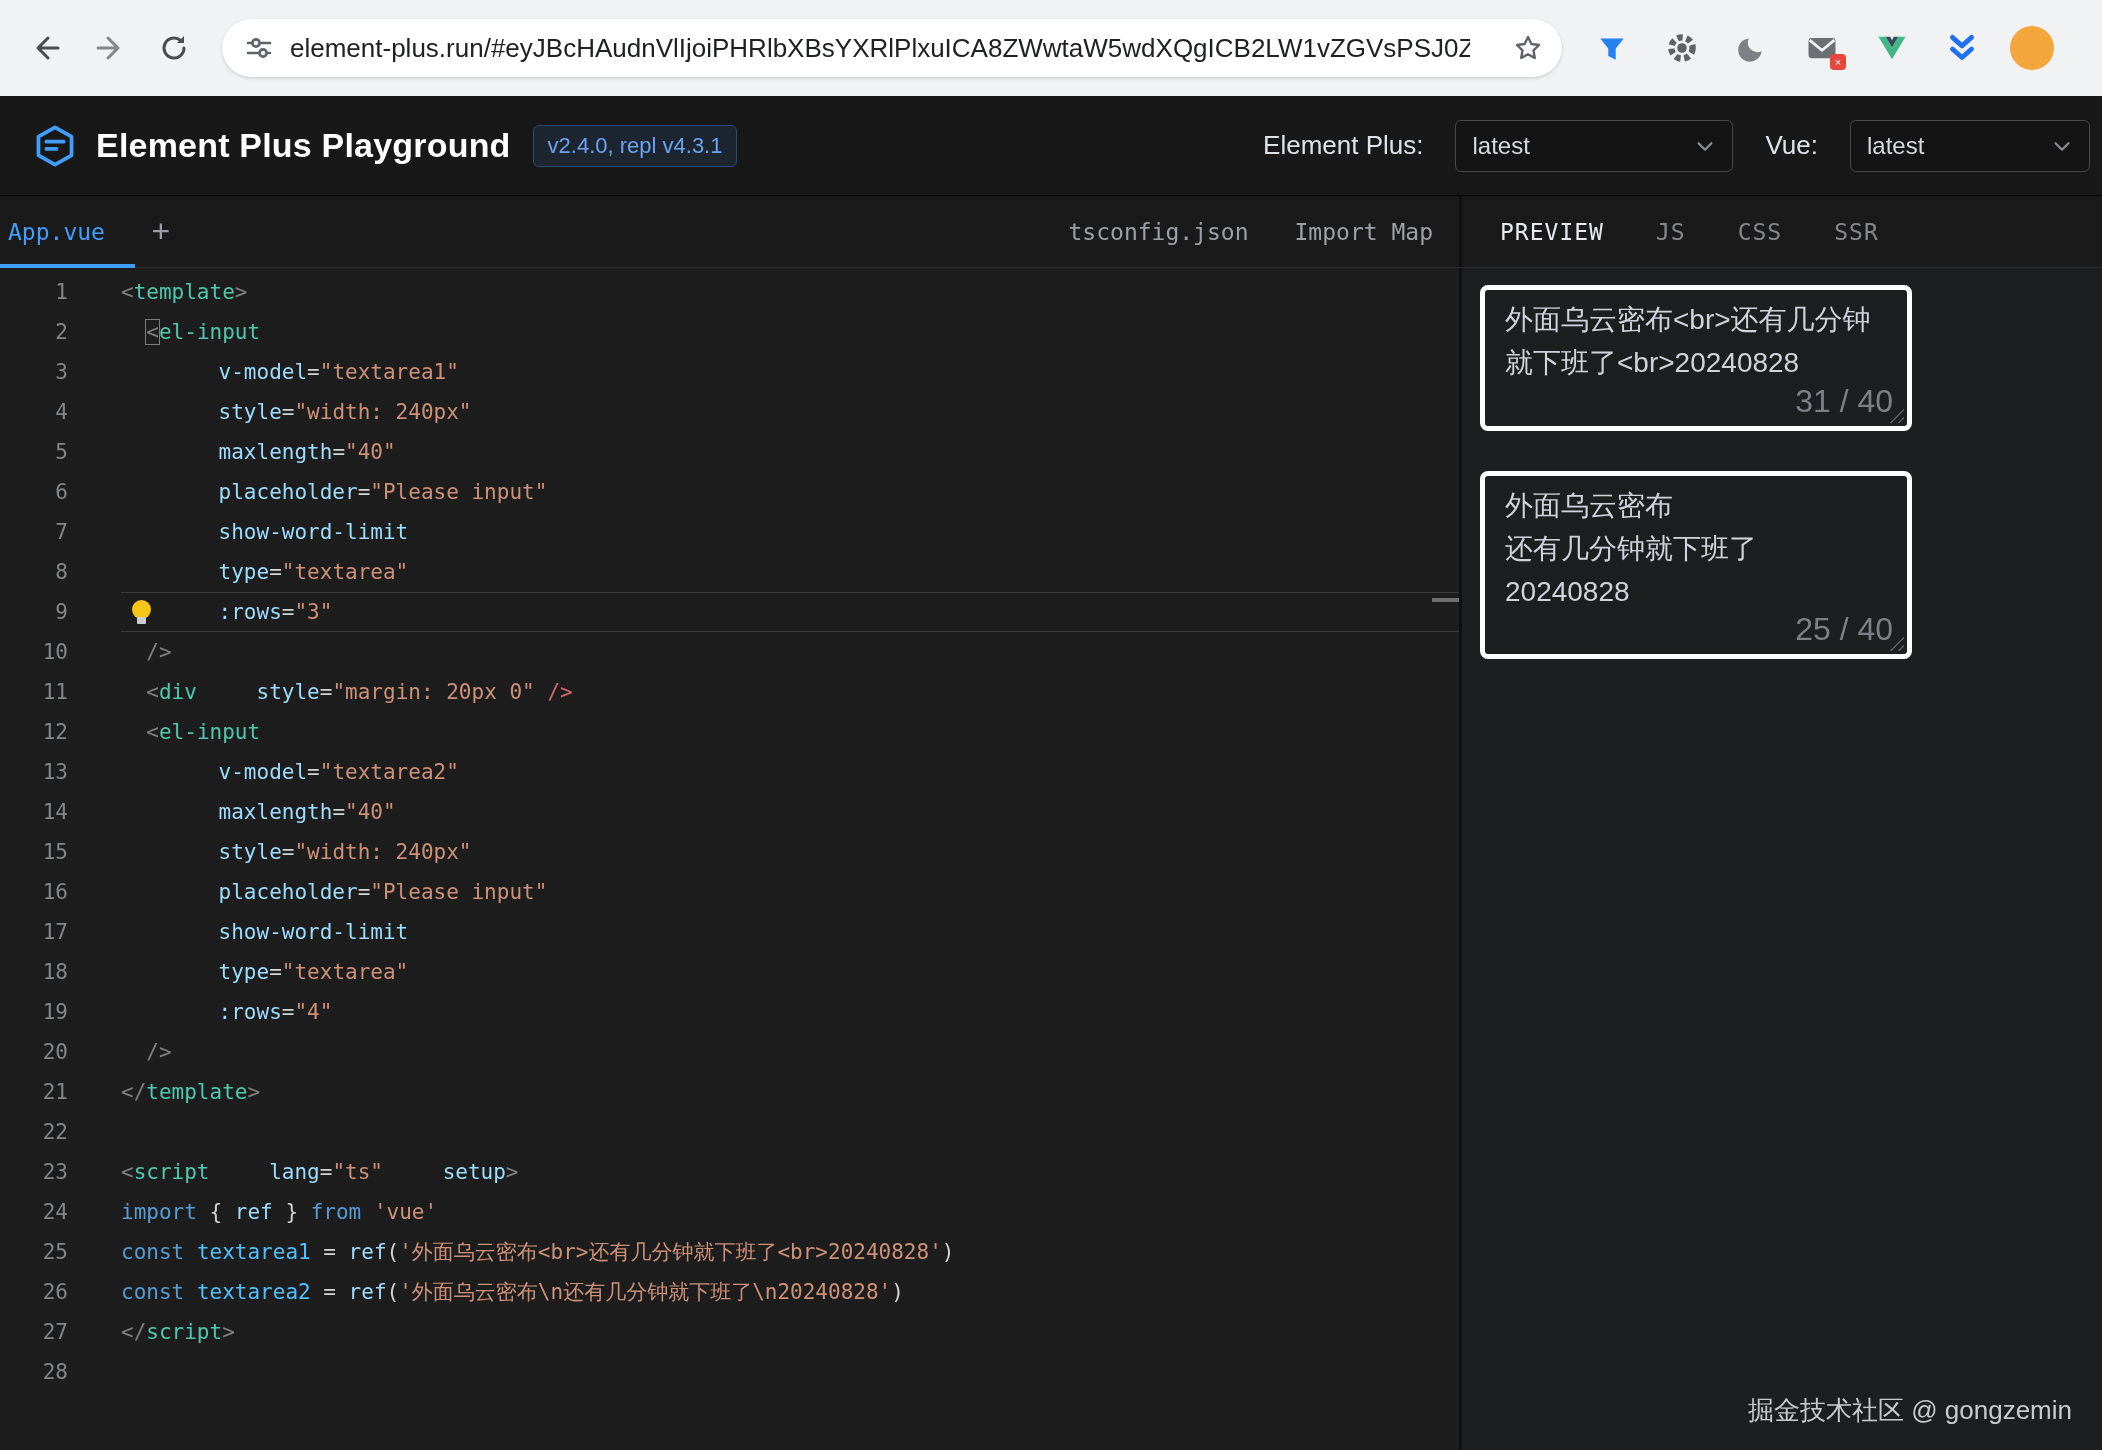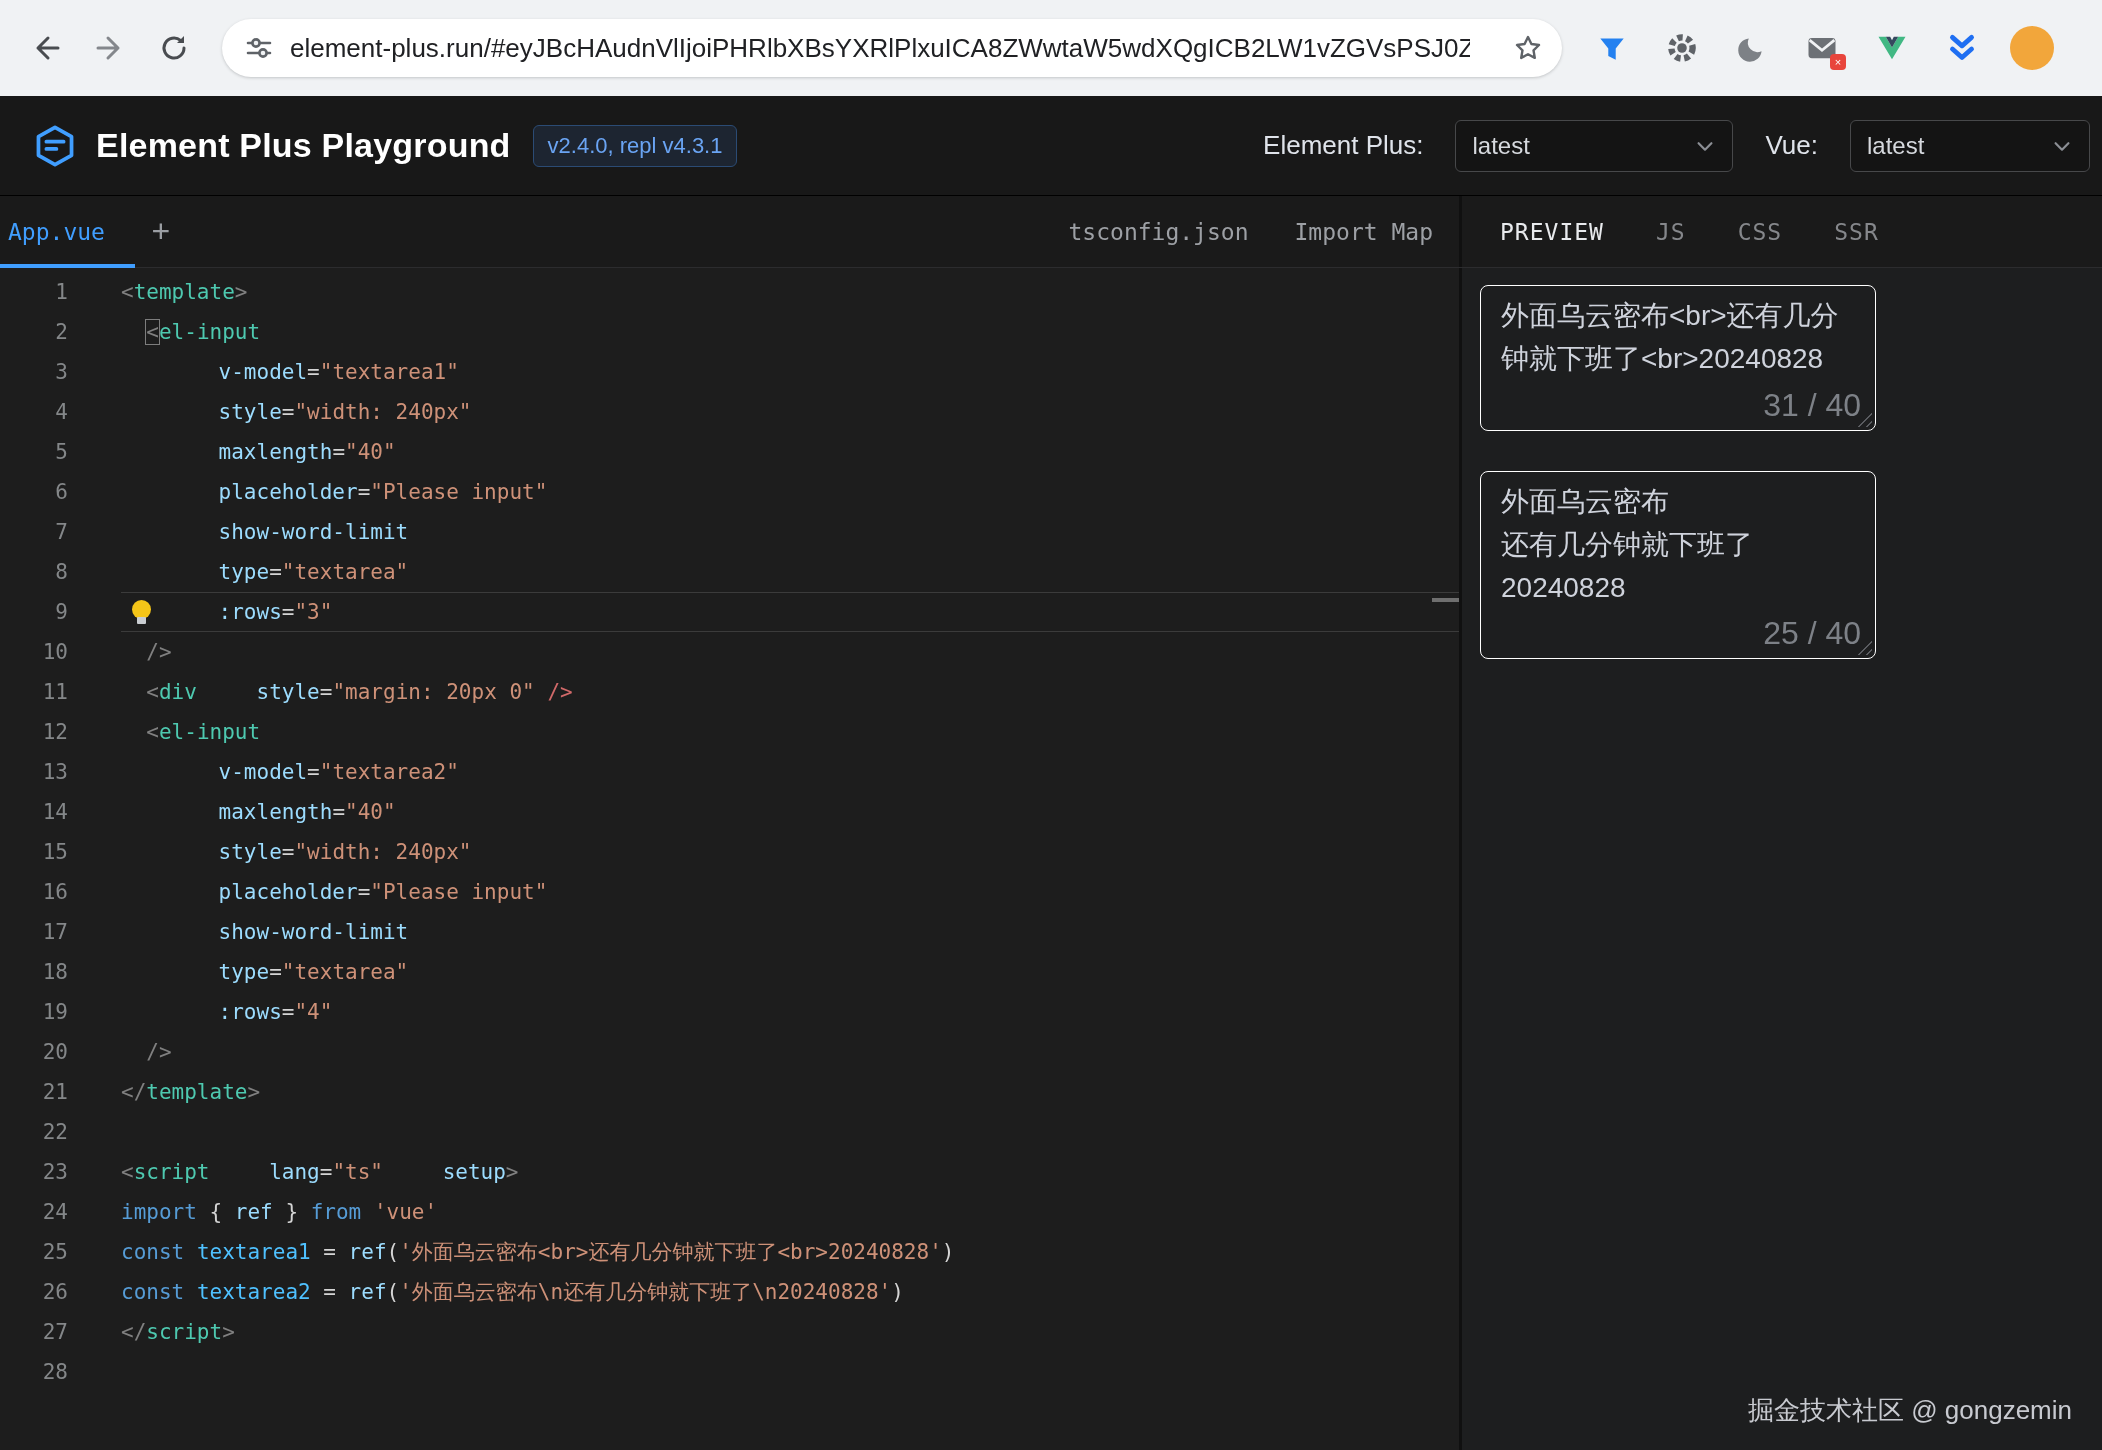--- a/index.html
+++ b/index.html
@@ -61,21 +61,21 @@
   .tk-a{color:#9cdcfe;margin-left:47px;} .tk-s{color:#ce9178;} .tk-k{color:#569cd6;}
   .tk-v{color:#4fc1ff;} .tk-f{color:#9cdcfe;} .tk-r{color:#d16969;}
   .tk-match{box-shadow:0 0 0 1px #7d7d7d;}
   .bulb{position:absolute;left:132px;top:8px;width:19px;height:19px;border-radius:50%;background:#f5c518;}
   .bulb-base{position:absolute;left:5px;top:17px;width:9px;height:7px;background:#c9cdd1;border-radius:1px;}
   .overview-mark{position:absolute;right:0;top:330px;width:27px;height:4px;background:#6f6f6f;}
   .vdivider{width:3px;background:#101010;flex:none;}
 
   
   .preview{flex:1;background:#1d1e1f;position:relative;padding:17px 0 0 18px;}
-  .ta-box{width:396px;border:1px solid #ffffff;border-radius:8px;position:relative;background:transparent;overflow:hidden;}
+  .ta-box{width:432px;border:5px solid #ffffff;border-radius:8px;position:relative;background:transparent;overflow:hidden;}
   .ta-box.first{height:146px;margin-bottom:40px;}
   .ta-box.second{height:188px;}
   .ta-val{padding:8px 20px;font-size:28px;line-height:43px;color:#cfd3dc;white-space:pre-wrap;word-break:break-all;font-family:"Liberation Sans",sans-serif;}
   .ta-count{position:absolute;right:14px;bottom:6px;font-size:32px;color:#7d8187;}
   .grip{position:absolute;right:3px;bottom:3px;width:15px;height:15px;clip-path:polygon(100% 0,100% 100%,0 100%);background:repeating-linear-gradient(135deg,#5a5c60 0 1.5px,transparent 1.5px 5.5px);}
   .credit{position:absolute;right:30px;bottom:22px;font-size:26px;color:#c8cad0;}
 </style>
 </head>
 <body>
 

